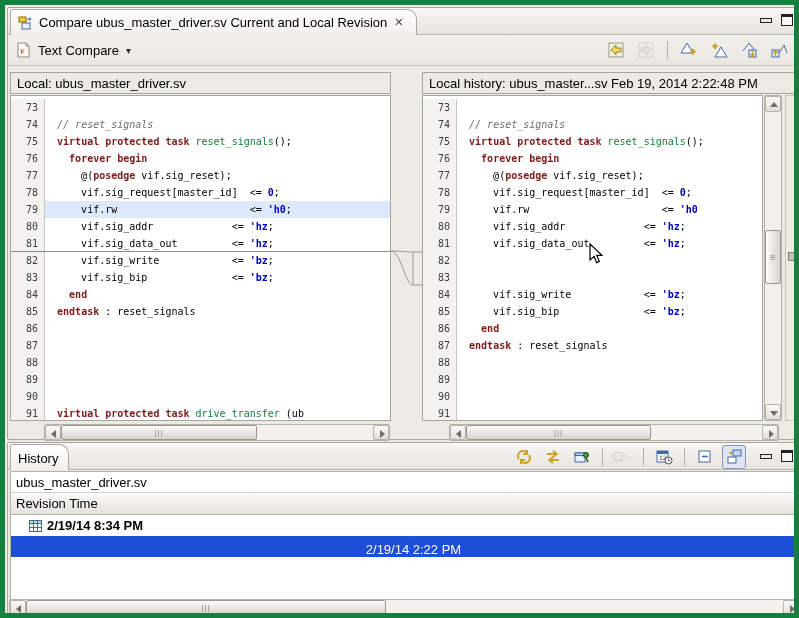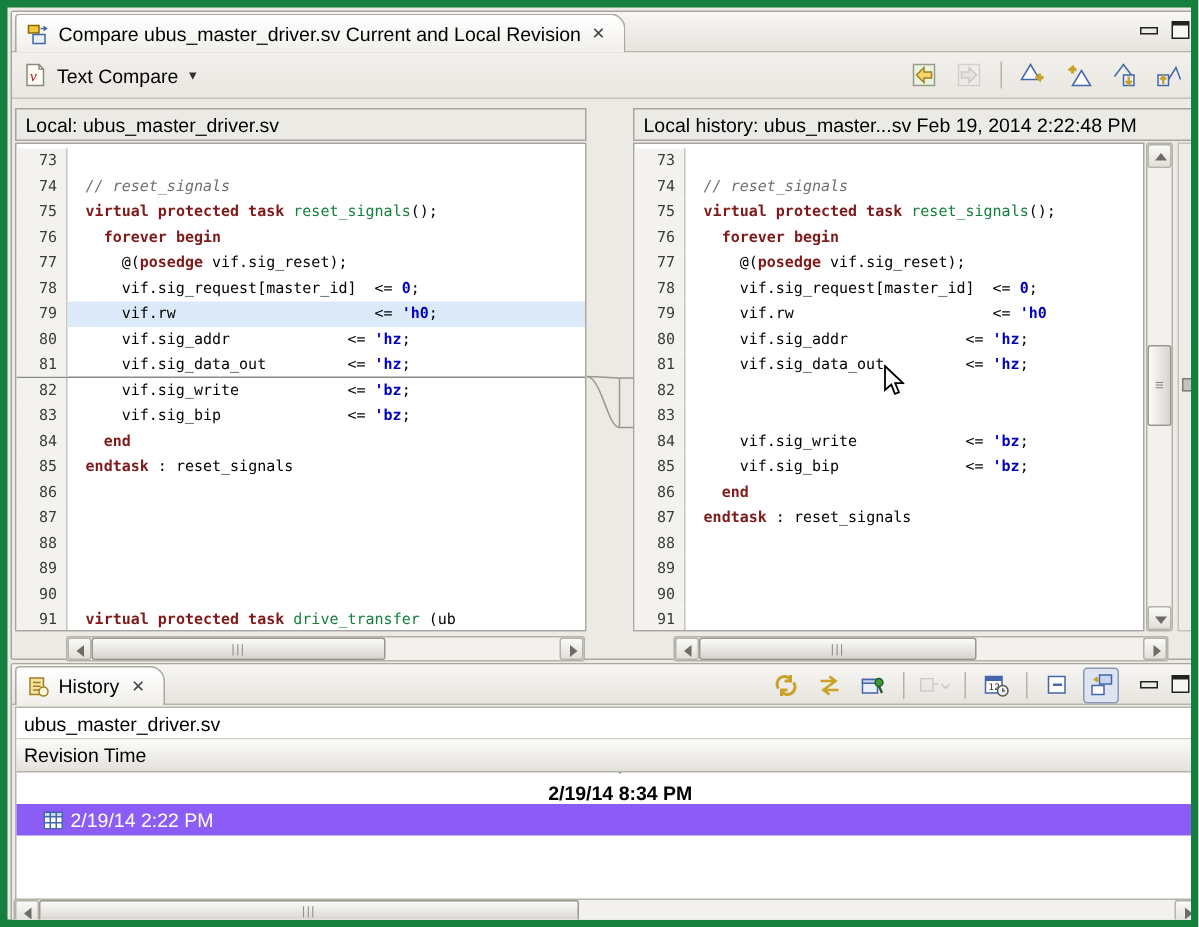--- a/index.html
+++ b/index.html
@@ -69,30 +69,30 @@
   .sb-track-v { flex:1; position:relative; }
   .sb-thumb-v { position:absolute; left:0; width:16px; background:linear-gradient(90deg,#FBFBFA,#D7D4CE); border:1px solid #9B988F; border-radius:2px; display:flex; align-items:center; justify-content:center; color:#8A8880; font-size:10px; }
 
   .ruler { position:absolute; left:777px; top:28px; width:15px; height:326px; background:#EEECE7; border:1px solid #C6C3BC; }
   .ruler-mark { position:absolute; left:2px; top:156px; width:9px; height:9px; background:#C4C2BC; border:1px solid #7E7C76; }
 
   
   .hist-region { position:absolute; left:2px; top:437px; width:795px; height:179px; background:#ECEAE5; border:1px solid #A9A7A0; border-radius:2px; }
   .htabbar { position:relative; height:27px; background:linear-gradient(#F7F6F3,#E7E4DE); border-bottom:1px solid #B8B5AE; }
   .htab { position:absolute; left:2px; top:1px; height:26px; display:flex; align-items:center; gap:6px; padding:0 10px 0 7px;
-          background:linear-gradient(#FFFFFF,#F1EFEA); border:1px solid #ACA9A2; border-bottom:none; border-radius:3px 10px 0 0; }
+          background:linear-gradient(#FFFFFF,#F1EFEA); border:1px solid #ACA9A2; border-bottom:none; border-radius:3px 10px 0 0;flex-direction:column; }
   .htool { position:absolute; right:55px; top:2px; display:flex; align-items:center; gap:5px; }
   .tbtn.pressed { border:1px solid #8A97B5; background:#DEE4F0; border-radius:3px; }
   .hwinbtns { position:absolute; right:8px; top:7px; display:flex; gap:10px; align-items:center; }
   .hist-body { position:absolute; left:2px; top:28px; width:789px; height:148px; background:#FFF; border:1px solid #B5B2AC; }
   .hfile { height:21px; line-height:21px; padding-left:5px; border-bottom:1px solid #D0CEC8; background:#FFF; white-space:nowrap; }
   .hcolhead { height:22px; line-height:22px; padding-left:5px; background:linear-gradient(#FBFBFA,#E4E1DB); border-bottom:1px solid #B5B2AC; }
   .hrow { height:21px; display:flex; align-items:center; gap:5px; padding-left:18px; }
-  .hrow.current { font-weight:bold;flex-direction:column; }
-  .hrow.selected { background:#8b5cf6; color:#FFF; }
+  .hrow.current { font-weight:bold; }
+  .hrow.selected { background:#1d4ed8; color:#FFF;flex-direction:column; }
   .hscroll-hist { left:1px; top:156px; width:791px; }
 
   svg { display:block; }
   .cursor { position:absolute; left:584px; top:238px; pointer-events:none; }
 </style>
 </head>
 <body>
 
 <div class="app">
 

